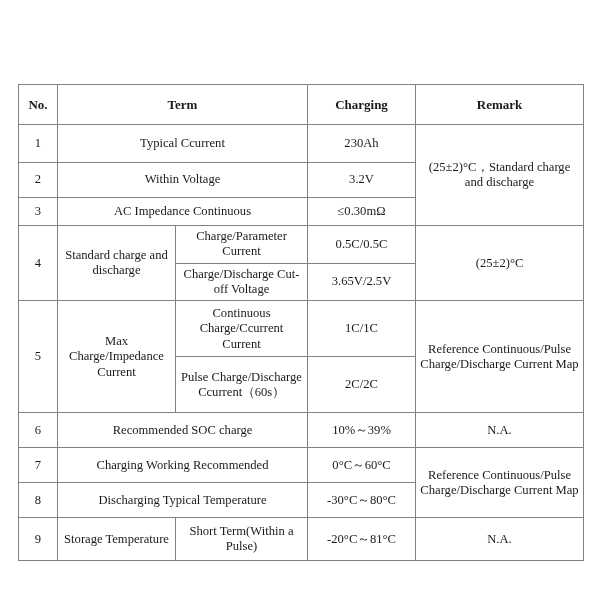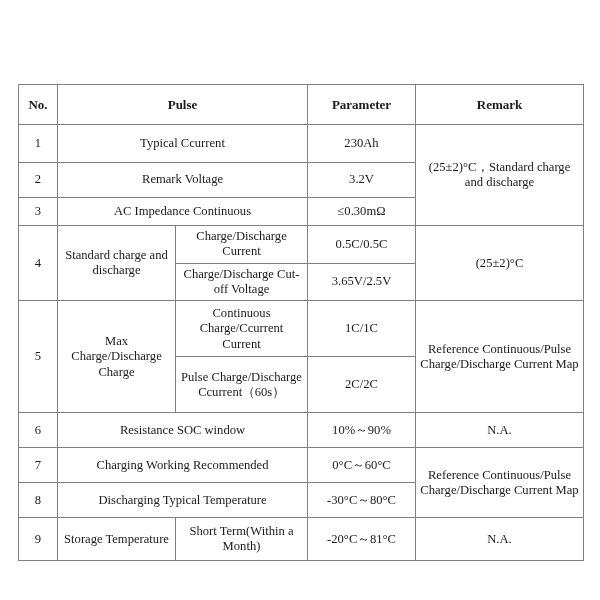--- a/index.html
+++ b/index.html
@@ -68,95 +68,95 @@
     <colgroup>
       <col class="col-no">
       <col class="col-item1">
       <col class="col-item2">
       <col class="col-param">
       <col class="col-remark">
     </colgroup>
     <thead>
       <tr>
         <th>No.</th>
-        <th colspan="2">Pulse</th>
-        <th>Parameter</th>
+        <th colspan="2">Term</th>
+        <th>Charging</th>
         <th>Remark</th>
       </tr>
     </thead>
     <tbody>
 
       <tr class="r-1">
         <td>1</td>
         <td colspan="2">Typical Ccurrent</td>
         <td>230Ah</td>
         <td rowspan="3">(25±2)°C，Standard charge and discharge</td>
       </tr>
 
       <tr class="r-2">
         <td>2</td>
-        <td colspan="2">Remark Voltage</td>
+        <td colspan="2">Within Voltage</td>
         <td>3.2V</td>
       </tr>
 
       <tr class="r-3">
         <td>3</td>
         <td colspan="2">AC Impedance Continuous</td>
         <td>≤0.30mΩ</td>
       </tr>
 
       <tr class="r-4a">
         <td rowspan="2">4</td>
         <td rowspan="2">Standard charge and discharge</td>
-        <td>Charge/Discharge Current</td>
+        <td>Charge/Parameter Current</td>
         <td>0.5C/0.5C</td>
         <td rowspan="2">(25±2)°C</td>
       </tr>
 
       <tr class="r-4b">
         <td>Charge/Discharge Cut-off Voltage</td>
         <td>3.65V/2.5V</td>
       </tr>
 
       <tr class="r-5a">
         <td rowspan="2">5</td>
-        <td rowspan="2">Max Charge/Discharge Charge</td>
+        <td rowspan="2">Max Charge/Impedance Current</td>
         <td>Continuous Charge/Ccurrent Current</td>
         <td>1C/1C</td>
         <td rowspan="2">Reference Continuous/Pulse Charge/Discharge Current Map</td>
       </tr>
 
       <tr class="r-5b">
         <td>Pulse Charge/Discharge Ccurrent（60s）</td>
         <td>2C/2C</td>
       </tr>
 
       <tr class="r-6">
         <td>6</td>
-        <td colspan="2">Resistance SOC window</td>
-        <td>10%～90%</td>
+        <td colspan="2">Recommended SOC charge</td>
+        <td>10%～39%</td>
         <td>N.A.</td>
       </tr>
 
       <tr class="r-7">
         <td>7</td>
         <td colspan="2">Charging Working Recommended</td>
         <td>0°C～60°C</td>
         <td rowspan="2">Reference Continuous/Pulse Charge/Discharge Current Map</td>
       </tr>
 
       <tr class="r-8">
         <td>8</td>
         <td colspan="2">Discharging Typical Temperature</td>
         <td>-30°C～80°C</td>
       </tr>
 
       <tr class="r-9">
         <td>9</td>
         <td>Storage Temperature</td>
-        <td>Short Term(Within a Month)</td>
+        <td>Short Term(Within a Pulse)</td>
         <td>-20°C～81°C</td>
         <td>N.A.</td>
       </tr>
 
     </tbody>
   </table>
 </div>
 
 </body></html>

